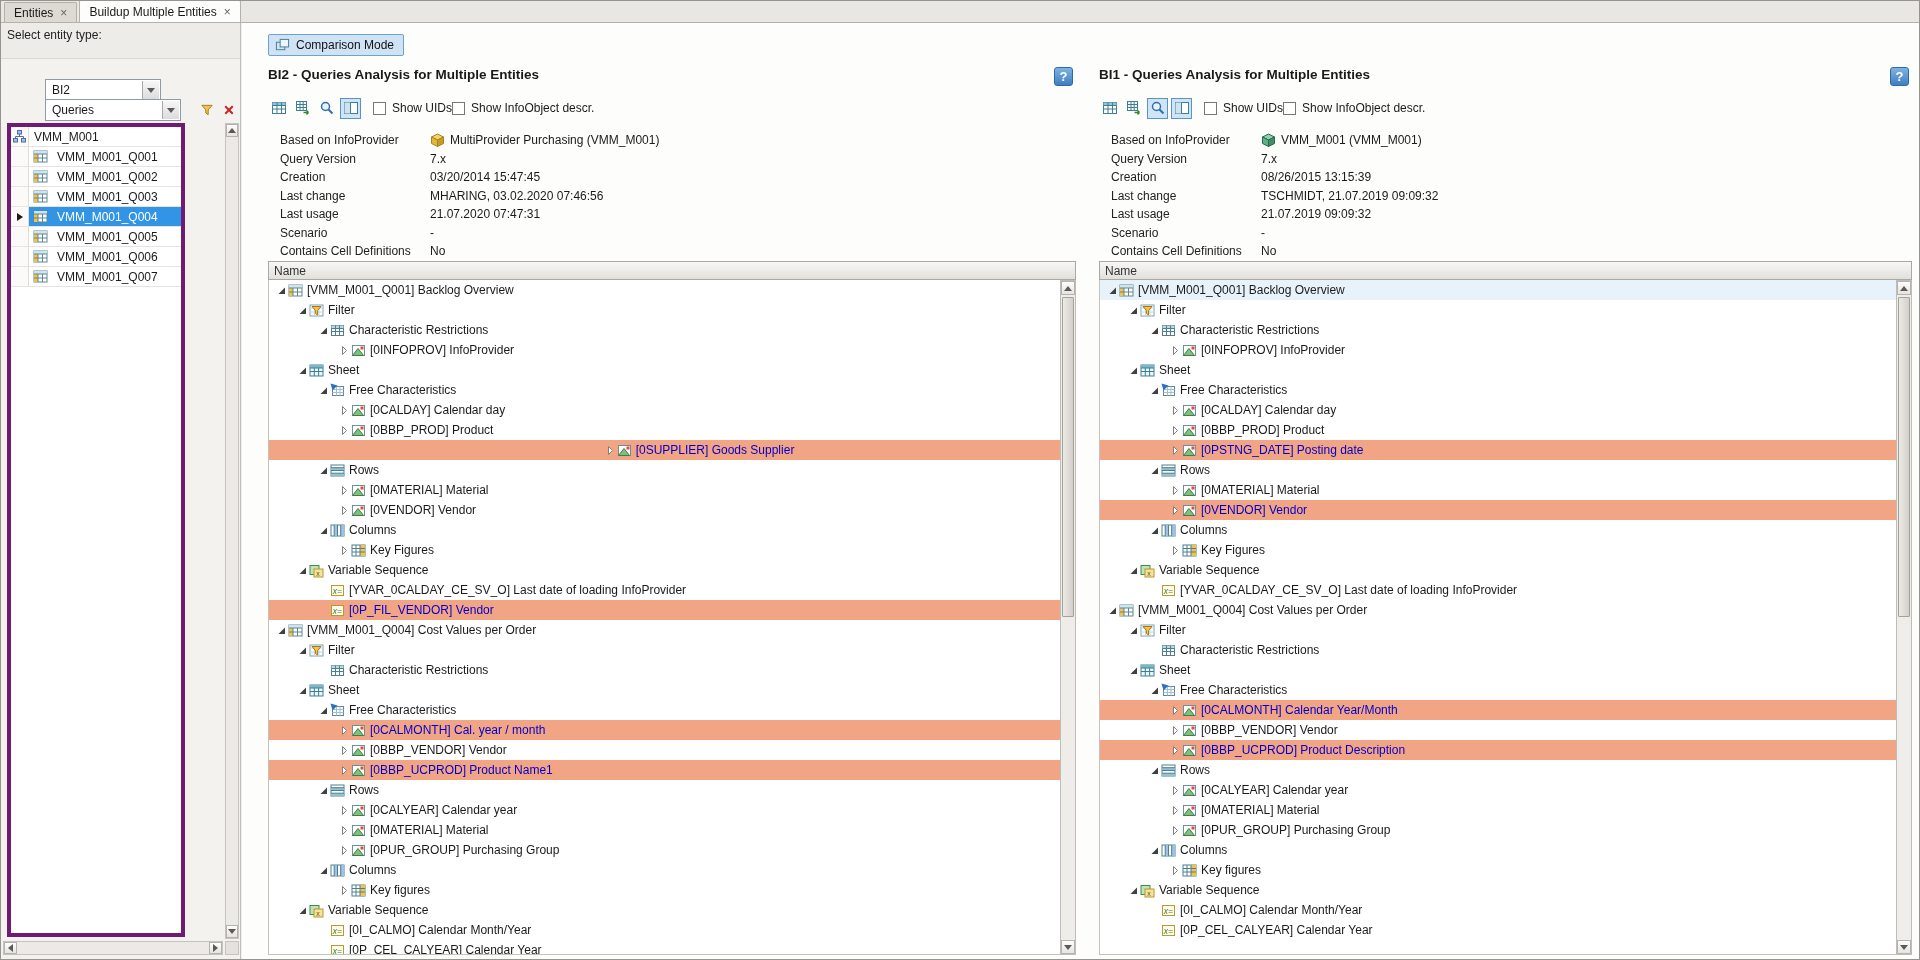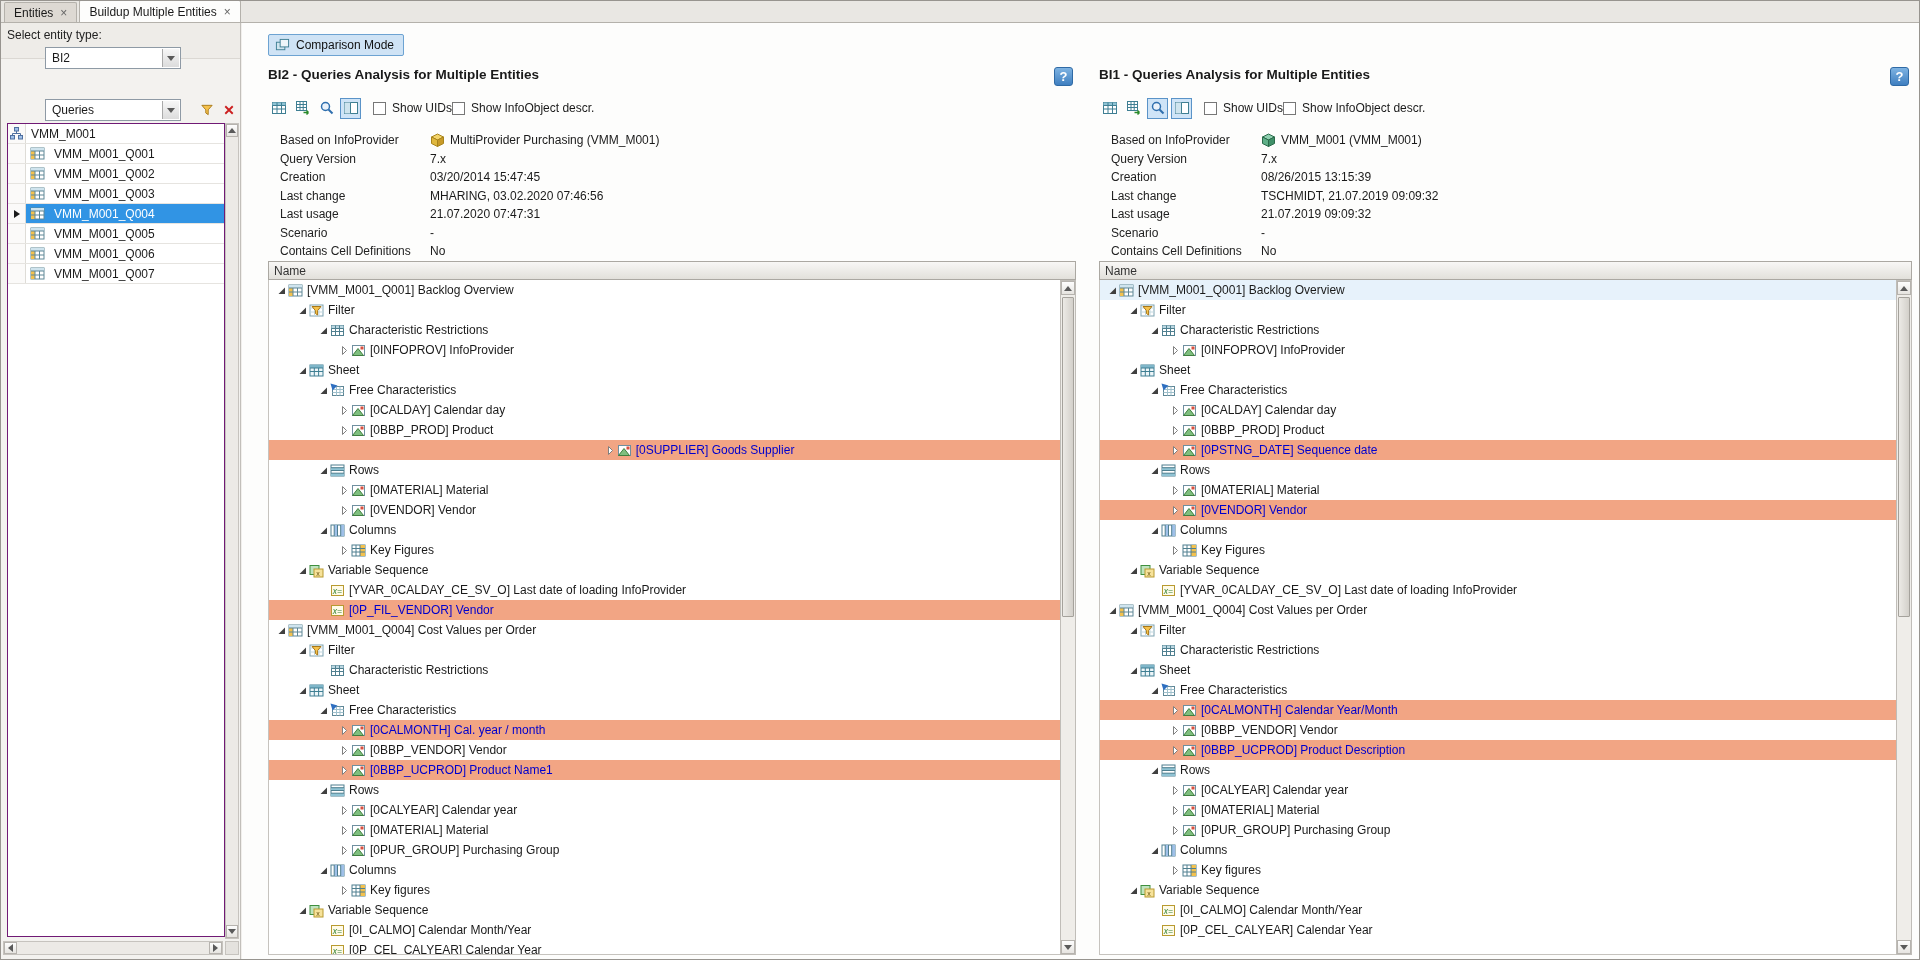--- a/index.html
+++ b/index.html
@@ -17,32 +17,32 @@
     margin-right:2px; border-radius:2px 2px 0 0; cursor:default; }
   .tab.active { background:#fdfdfc; height:22px; position:relative; z-index:6; }
   .tab-close { color:#666; font-size:12px; line-height:10px; }
   
   .sidebar { position:absolute; top:22px; left:0; width:240px; bottom:0; background:#f3f2ef;
     border-right:1px solid #c2bfba; }
   .sidebar-header { height:36px; line-height:24px; padding-left:6px; background:#eeece8;
     border-bottom:1px solid #dbd8d3; color:#222; }
   .select { position:absolute; height:22px; background:#fff; border:1px solid #8e9aa5;
     display:flex; align-items:center; padding-left:6px; cursor:default; }
-  .entity-select { left:44px; top:24px; width:136px; }
+  .entity-select { left:44px; top:56px; width:116px; }
   .object-select { left:44px; top:76px; width:136px; }
   .select .dd { position:absolute; right:1px; top:1px; bottom:1px; width:17px;
     background:linear-gradient(#f7f7f7,#dcdcdc); border-left:1px solid #aaa;
     display:flex; align-items:center; justify-content:center; }
   .mini-btn { position:absolute; width:20px; height:20px; background:transparent; border:1px solid transparent;
     display:flex; align-items:center; justify-content:center; cursor:pointer; }
   .funnel-btn { left:196px; top:77px; }
   .clear-btn  { left:218px; top:77px; }
   .mini-btn svg { width:14px; height:14px; display:block; }
-  .entity-list { position:absolute; left:6px; top:100px; width:218px; bottom:22px;
-    background:#fff; border:1px solid #701a75; overflow:hidden; }
+  .entity-list { position:absolute; left:6px; top:100px; width:178px; bottom:22px;
+    background:#fff; border:4px solid #701a75; overflow:hidden; }
   .list-row { height:20px; display:flex; align-items:center; border-bottom:1px solid #e6e4e0; background:#fff; }
   .list-row .gutter { width:18px; align-self:stretch; border-right:1px solid #dedcd7;
     display:flex; align-items:center; justify-content:center; flex:none; background:#fbfaf9; }
   .list-row .node-icon { margin-left:4px; }
   .list-row .row-text { padding-left:5px; white-space:nowrap; }
   .list-row.selected { background:#3194e4; }
   .list-row.selected .row-text { color:#fff; }
   .cursor-tri { width:0; height:0; border-top:4px solid transparent; border-bottom:4px solid transparent;
     border-left:6px solid #1b1b1b; }
   
@@ -1124,21 +1124,21 @@
               <polygon points="3.5,1.5 3.5,9.5 7.5,5.5" fill="#fff" stroke="#808080"></polygon>
             </svg>
           </span>
           <span class="node-icon">
             <svg viewBox="0 0 15 15">
               <rect x="1.5" y="2.5" width="12" height="10" fill="#fff" stroke="#6f8f9f"></rect>
               <polygon points="1.5,12.5 7,5.5 12.5,12.5" fill="#7fbf7f" stroke="#3f7f3f"></polygon>
               <rect x="9.5" y="3.5" width="3" height="3" fill="#d94f3f"></rect>
             </svg>
           </span>
-          <span class="tree-text blue">[0PSTNG_DATE] Sequence date</span>
+          <span class="tree-text blue">[0PSTNG_DATE] Posting date</span>
         </div>
         <div class="tree-row" style="padding-left: 48px;">
           <span class="expander">
             <svg width="11" height="11" viewBox="0 0 11 11">
               <polygon points="9,2.5 9,9 2.5,9" fill="#404040"></polygon>
             </svg>
           </span>
           <span class="node-icon">
             <svg viewBox="0 0 15 15">
               <rect x="1" y="2" width="13" height="11" fill="#fff" stroke="#4f7f8f"></rect>

